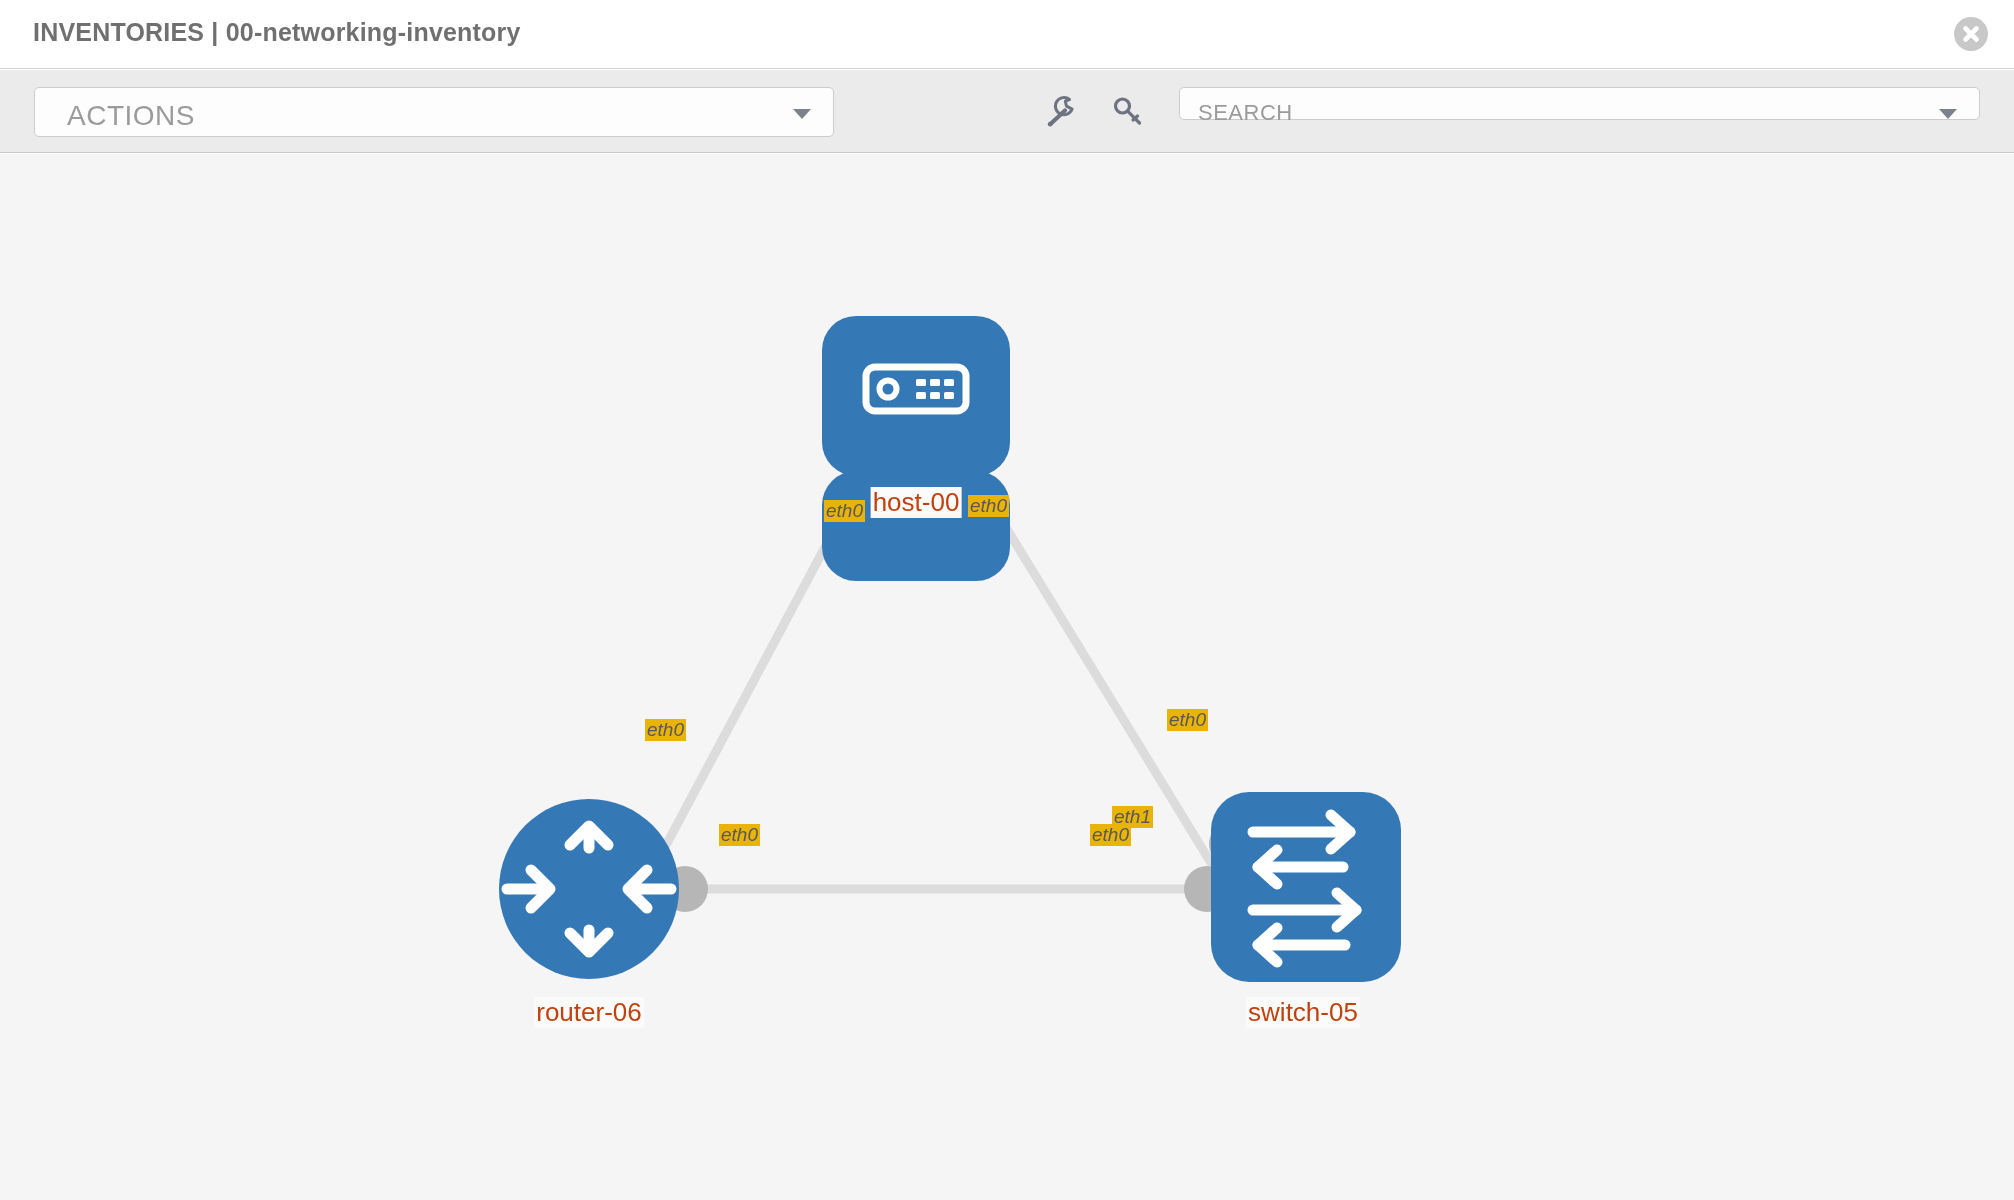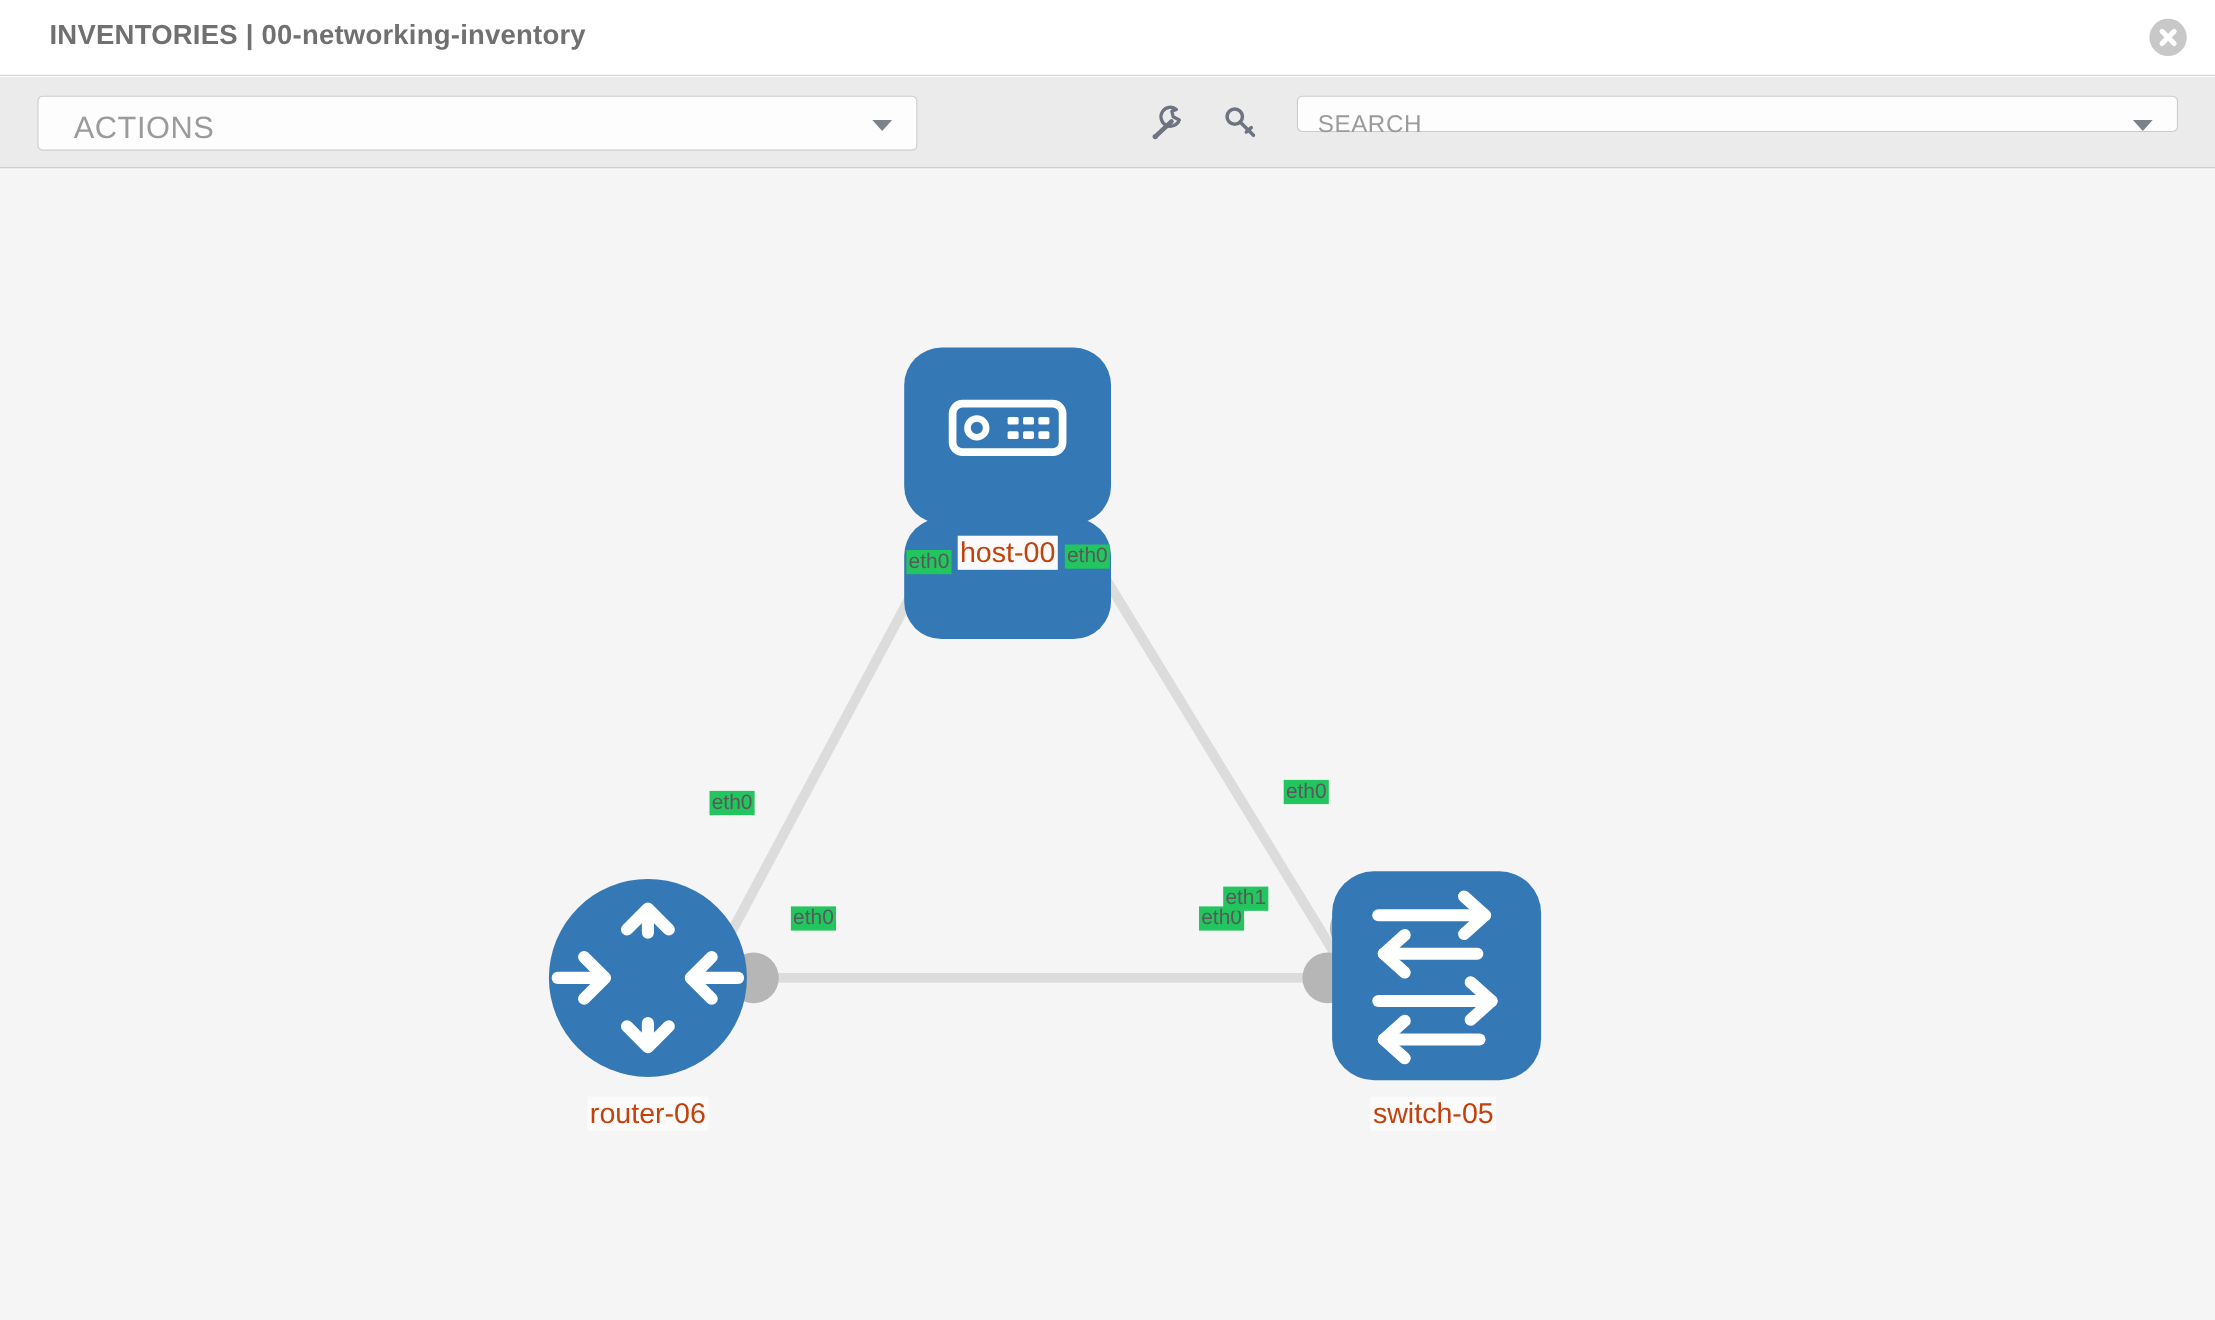--- a/index.html
+++ b/index.html
@@ -26,21 +26,20 @@
     border-bottom: 1px solid #d0d0d0;
   }
   .titlebar-text {
     position: absolute;
     left: 33px; top: 18px;
     font-size: 25px;
     font-weight: bold;
     color: #707070;
     letter-spacing: 0.2px;
     white-space: nowrap;
-    margin-left: 12px;
   }
   .close-btn {
     position: absolute;
     right: 26px; top: 17px;
     width: 34px; height: 34px;
     border-radius: 50%;
     background: #c8c8c8;
     cursor: pointer;
   }
   .close-btn svg { display: block; }
@@ -123,23 +122,24 @@
     color: #c2410c;
     background: #fbfbfb;
     white-space: nowrap;
     transform: translateX(-50%);
     padding: 0 2px;
   }
   .iface-label {
     position: absolute;
     font-size: 19px;
     color: #58595b;
-    background: #22c55e;
+    background: #eab308;
     white-space: nowrap;
     padding: 0 2px;
+    font-style: italic;
   }
 </style>
 </head>
 <body>
 
 <div id="app">
 
   <div class="titlebar">
     <div class="titlebar-text">INVENTORIES | 00-networking-inventory</div>
     <div class="close-btn">

